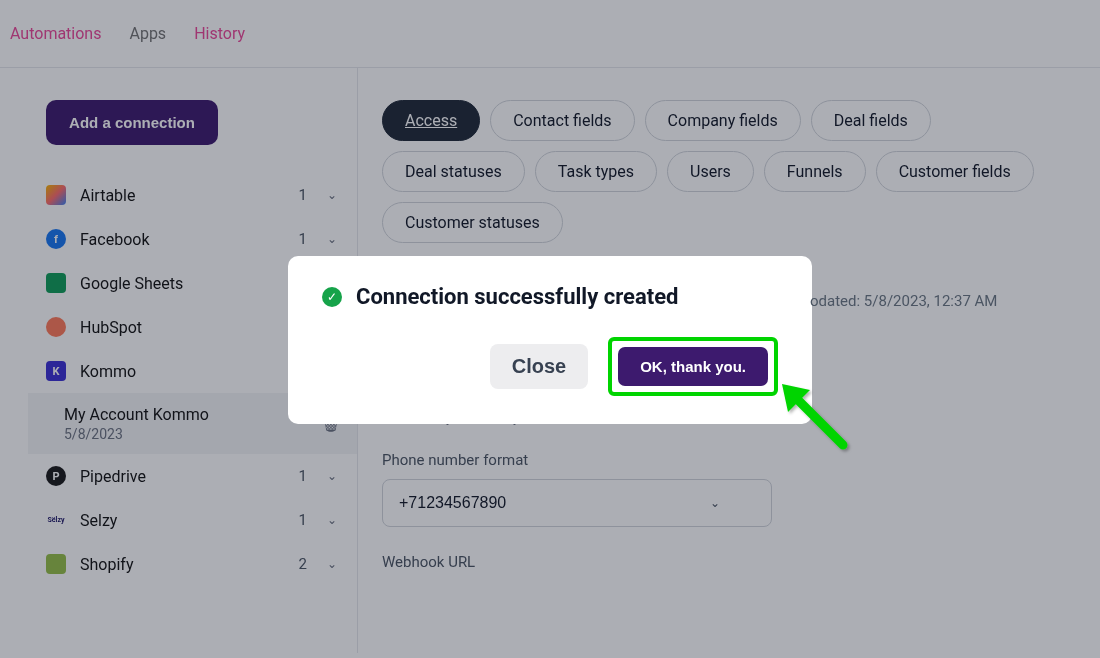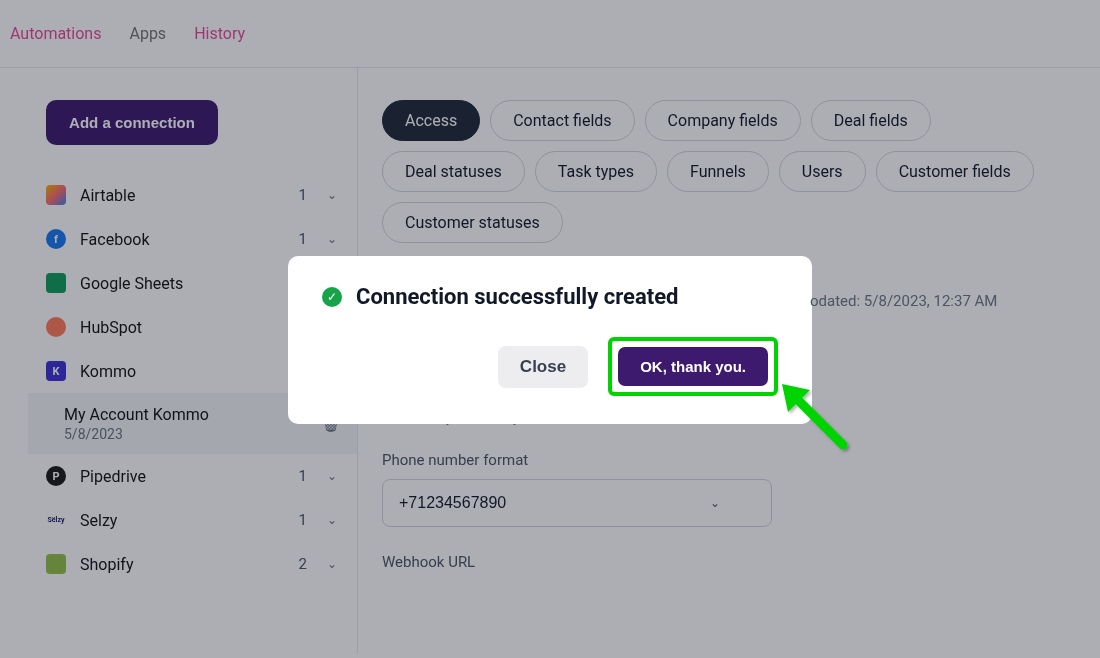--- a/index.html
+++ b/index.html
@@ -90,21 +90,21 @@
     .chips { display: flex; flex-wrap: wrap; gap: 10px; margin-bottom: 34px;}
     .chip {
       padding: 10px 22px;
       border-radius: 999px;
       border: 1px solid #d1d5db;
       font-size: 16px;
       color: #111827;
       cursor: pointer;
       background: #fff;
     }
-    .chip.active { background: #1f2937; color: #fff; border-color:#1f2937;}
+    .chip.active { background: #1f2937; color: #fff; border-color:#1f2937;text-decoration:underline;}
 
     .meta-line {
       display: flex; gap: 40px;
       font-size: 15px; color:#4b5563; margin-bottom: 30px;
     }
 
     .form-block { margin-bottom: 26px; }
     .form-label { font-size: 15px; color: #4b5563; margin-bottom: 10px;}
     .text-input {
       width: 390px;
@@ -138,21 +138,21 @@
       background: #16a34a; display:flex; align-items:center; justify-content:center;
       color:#fff; font-size: 12px; flex-shrink:0;
     }
     .modal-title { font-size: 22px; font-weight: 700; color:#111827;}
     .modal-actions { display:flex; justify-content:flex-end; gap:0; align-items:center;}
     .btn-close {
       padding: 11px 22px;
       background: #ededef;
       border: none;
       color:#374151;
-      font-size: 17px;
+      font-size: 20px;
       font-weight: 600;
       border-radius: 8px;
       cursor: pointer;
       margin-right: 20px;
     }
     .ok-wrap {
       border: 4px solid #00d400;
       border-radius: 6px;
       padding: 6px;
     }
@@ -255,22 +255,22 @@
   </aside>
 
   <main class="main">
     <div class="chips">
       <span class="chip active">Access</span>
       <span class="chip">Contact fields</span>
       <span class="chip">Company fields</span>
       <span class="chip">Deal fields</span>
       <span class="chip">Deal statuses</span>
       <span class="chip">Task types</span>
+      <span class="chip">Users</span>
       <span class="chip">Funnels</span>
-      <span class="chip">Users</span>
       <span class="chip">Customer fields</span>
       <span class="chip">Customer statuses</span>
     </div>
 
     <div class="meta-line">
       <span><span>Created:</span> <span>5/8/2023, 12:37 AM</span></span>
       <span><span>Updated:</span> <span>5/8/2023, 12:37 AM</span></span>
     </div>
 
     <div class="form-block">

